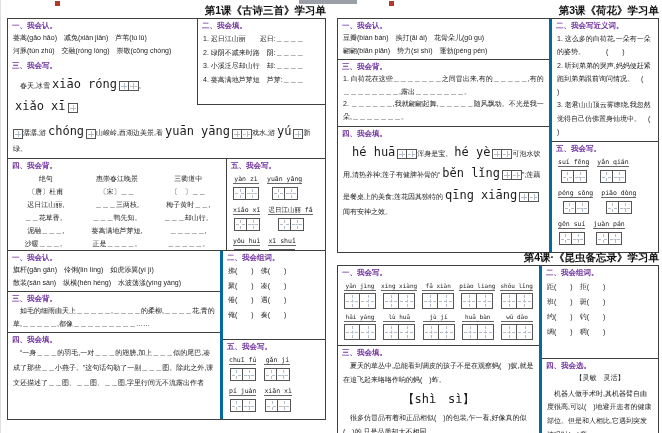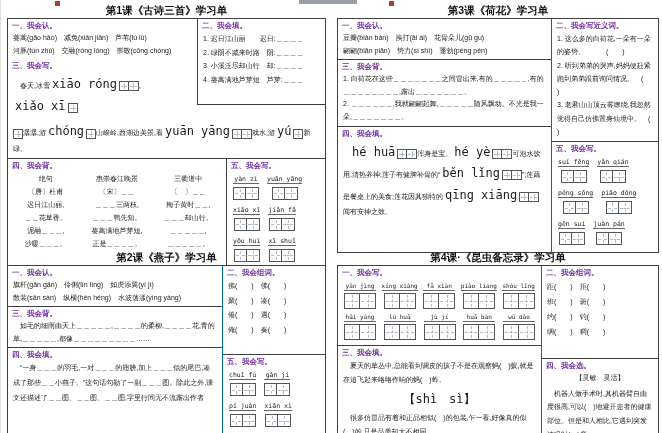--- a/index.html
+++ b/index.html
@@ -1,25 +1,25 @@
 <!DOCTYPE html>
 <html><head>
 <meta charset="utf-8">
 <style>
   html,body{margin:0;padding:0;background:#e9e9e9;}
   .page{position:relative;width:662px;height:433px;background:#ffffff;overflow:hidden;
         font-family:"Liberation Sans","DejaVu Sans",sans-serif;color:#1c1c1c;
         border-left:1px solid #e0e0e0;border-right:1px solid #e0e0e0;margin:0 auto;}
   .sheet{position:absolute;}
-  .title{font-weight:bold;font-size:10.5px;text-align:center;height:15px;line-height:15px;color:#111;}
+  .title{font-weight:bold;font-size:10.5px;text-align:right;height:15px;line-height:15px;color:#111;}
   .box{border:1px solid #3f3f3f;background:#fff;box-sizing:border-box;}
   .h{color:#7030a0;font-weight:bold;font-size:7.5px;padding:2px 4px 1px;line-height:10px;}
   .t{font-size:7px;line-height:1.8;padding:0 5px 2px;white-space:pre-wrap;word-break:break-all;}
   .split{border-top:1px solid #3f3f3f;}
-  .side{border-left:1px solid #0369a1;flex-shrink:0;background:#fff;}
+  .side{border-left:3px solid #0369a1;flex-shrink:0;background:#fff;}
   .mainc{flex:1;min-width:0;}
   .poems{display:flex;text-align:center;font-size:7px;padding:0 2px 3px;}
   .pcol{flex:1;line-height:13px;white-space:pre-wrap;padding:0 2px;}
   .wwrap{display:flex;flex-wrap:wrap;padding:1px 2px 3px;}
   .ww{display:inline-block;text-align:center;margin:2px 4px;vertical-align:top;}
   .py{font-family:"DejaVu Sans Mono",monospace;font-size:6.5px;line-height:8px;
       border-bottom:1px solid #666;white-space:nowrap;color:#222;}
   .gp{display:inline-flex;vertical-align:middle;}
   .g{width:13px;height:13px;border:1px solid #555;border-left:none;position:relative;background:#fff;box-sizing:border-box;}
   .g:first-child{border-left:1px solid #555;}
@@ -108,21 +108,21 @@
 
             <div class="ww">
               <div class="py">xiǎo xī</div>
               <div class="gp">
                 <span class="g"></span>
                 <span class="g"></span>
               </div>
             </div>
 
             <div class="ww">
-              <div class="py">jiǎn fǎ</div>
+              <div class="py">迟日江山丽 fǎ</div>
               <div class="gp">
                 <span class="g"></span>
                 <span class="g"></span>
               </div>
             </div>
 
             <div class="ww">
               <div class="py">yōu huì</div>
               <div class="gp">
                 <span class="g"></span>
@@ -217,21 +217,20 @@
                   <span class="g"></span>
                 </div>
               </div>
             </div>
         </div>
       </div>
     </div>
   </section>
 
   <section class="sheet" style="left:6px;top:250px;width:319px;height:183px;">
-    <div class="title">第2课《燕子》学习单</div>
     <div class="box" style="display:flex;">
       <div class="mainc">
         <div class="h">一、我会认。</div>
         <div class="t">旗杆(gān gǎn)　伶俐(lín líng)　如虎添翼(yí jì)
 散装(sǎn sàn)　纵横(hén héng)　水波荡漾(yíng yàng)</div>
         <div class="split">
           <div class="h">三、我会背。</div>
           <div class="t">　如毛的细雨由天上＿＿＿＿＿,＿＿＿＿的柔柳,＿＿＿＿花,青的草,＿＿＿＿＿,都像＿＿＿＿＿＿＿＿＿……</div>
         </div>
         <div class="split">

